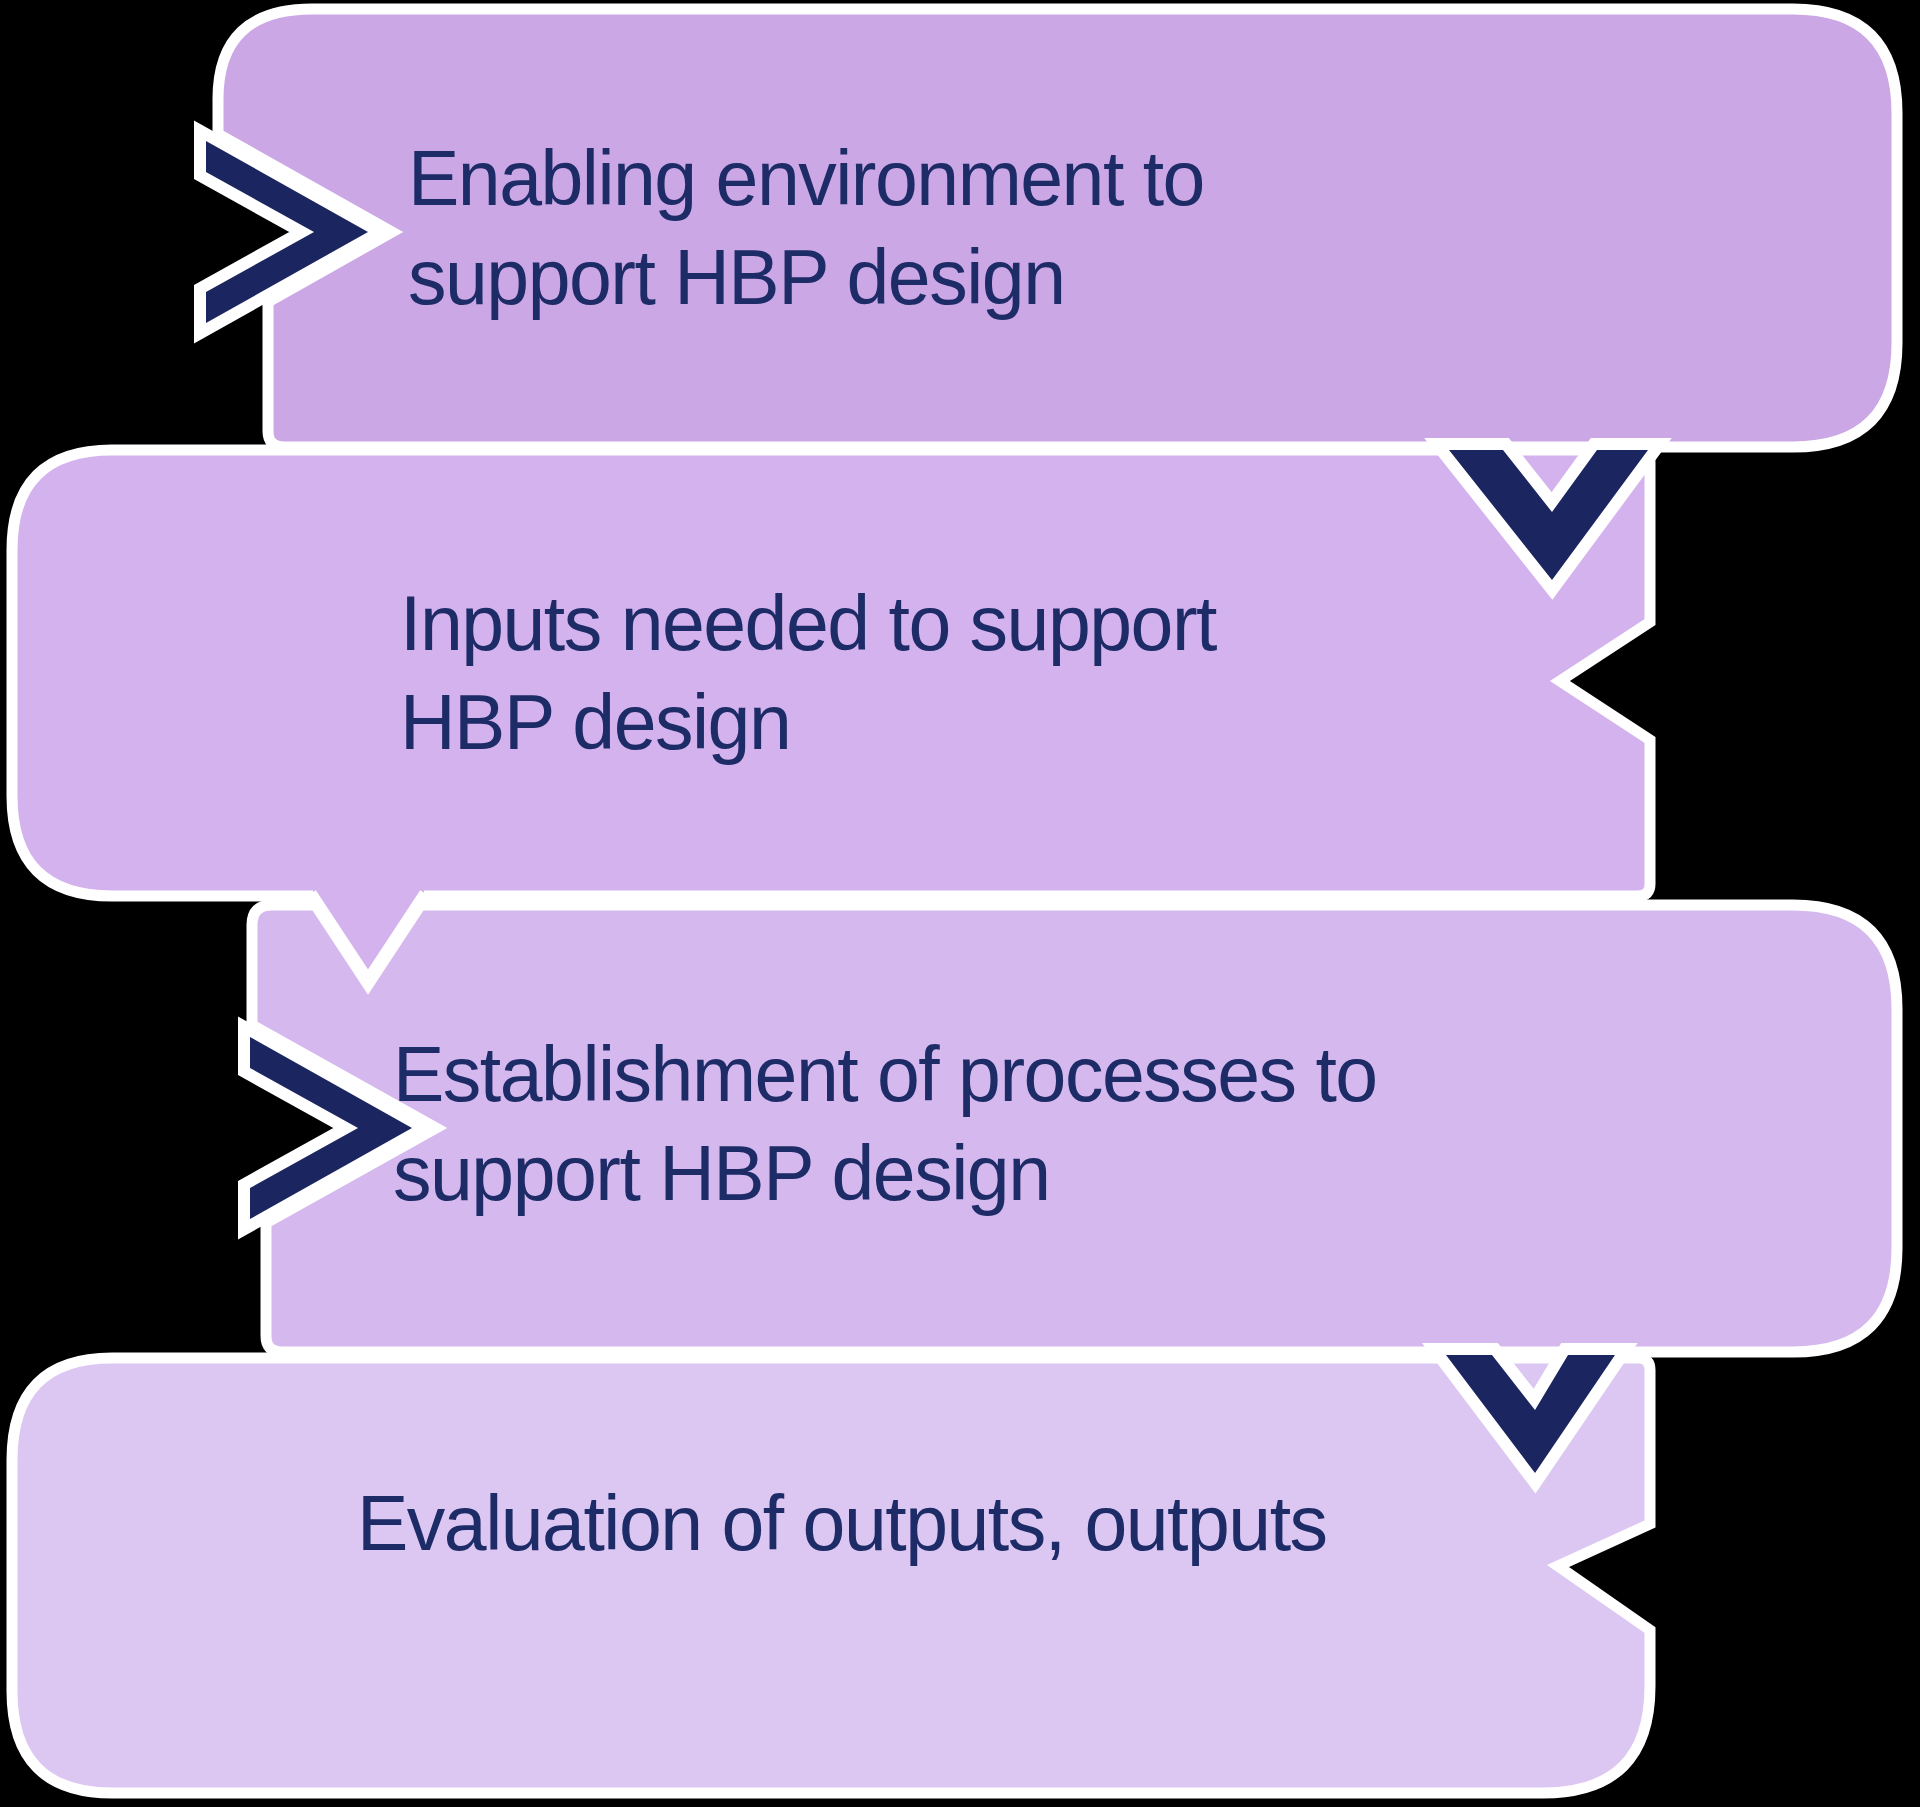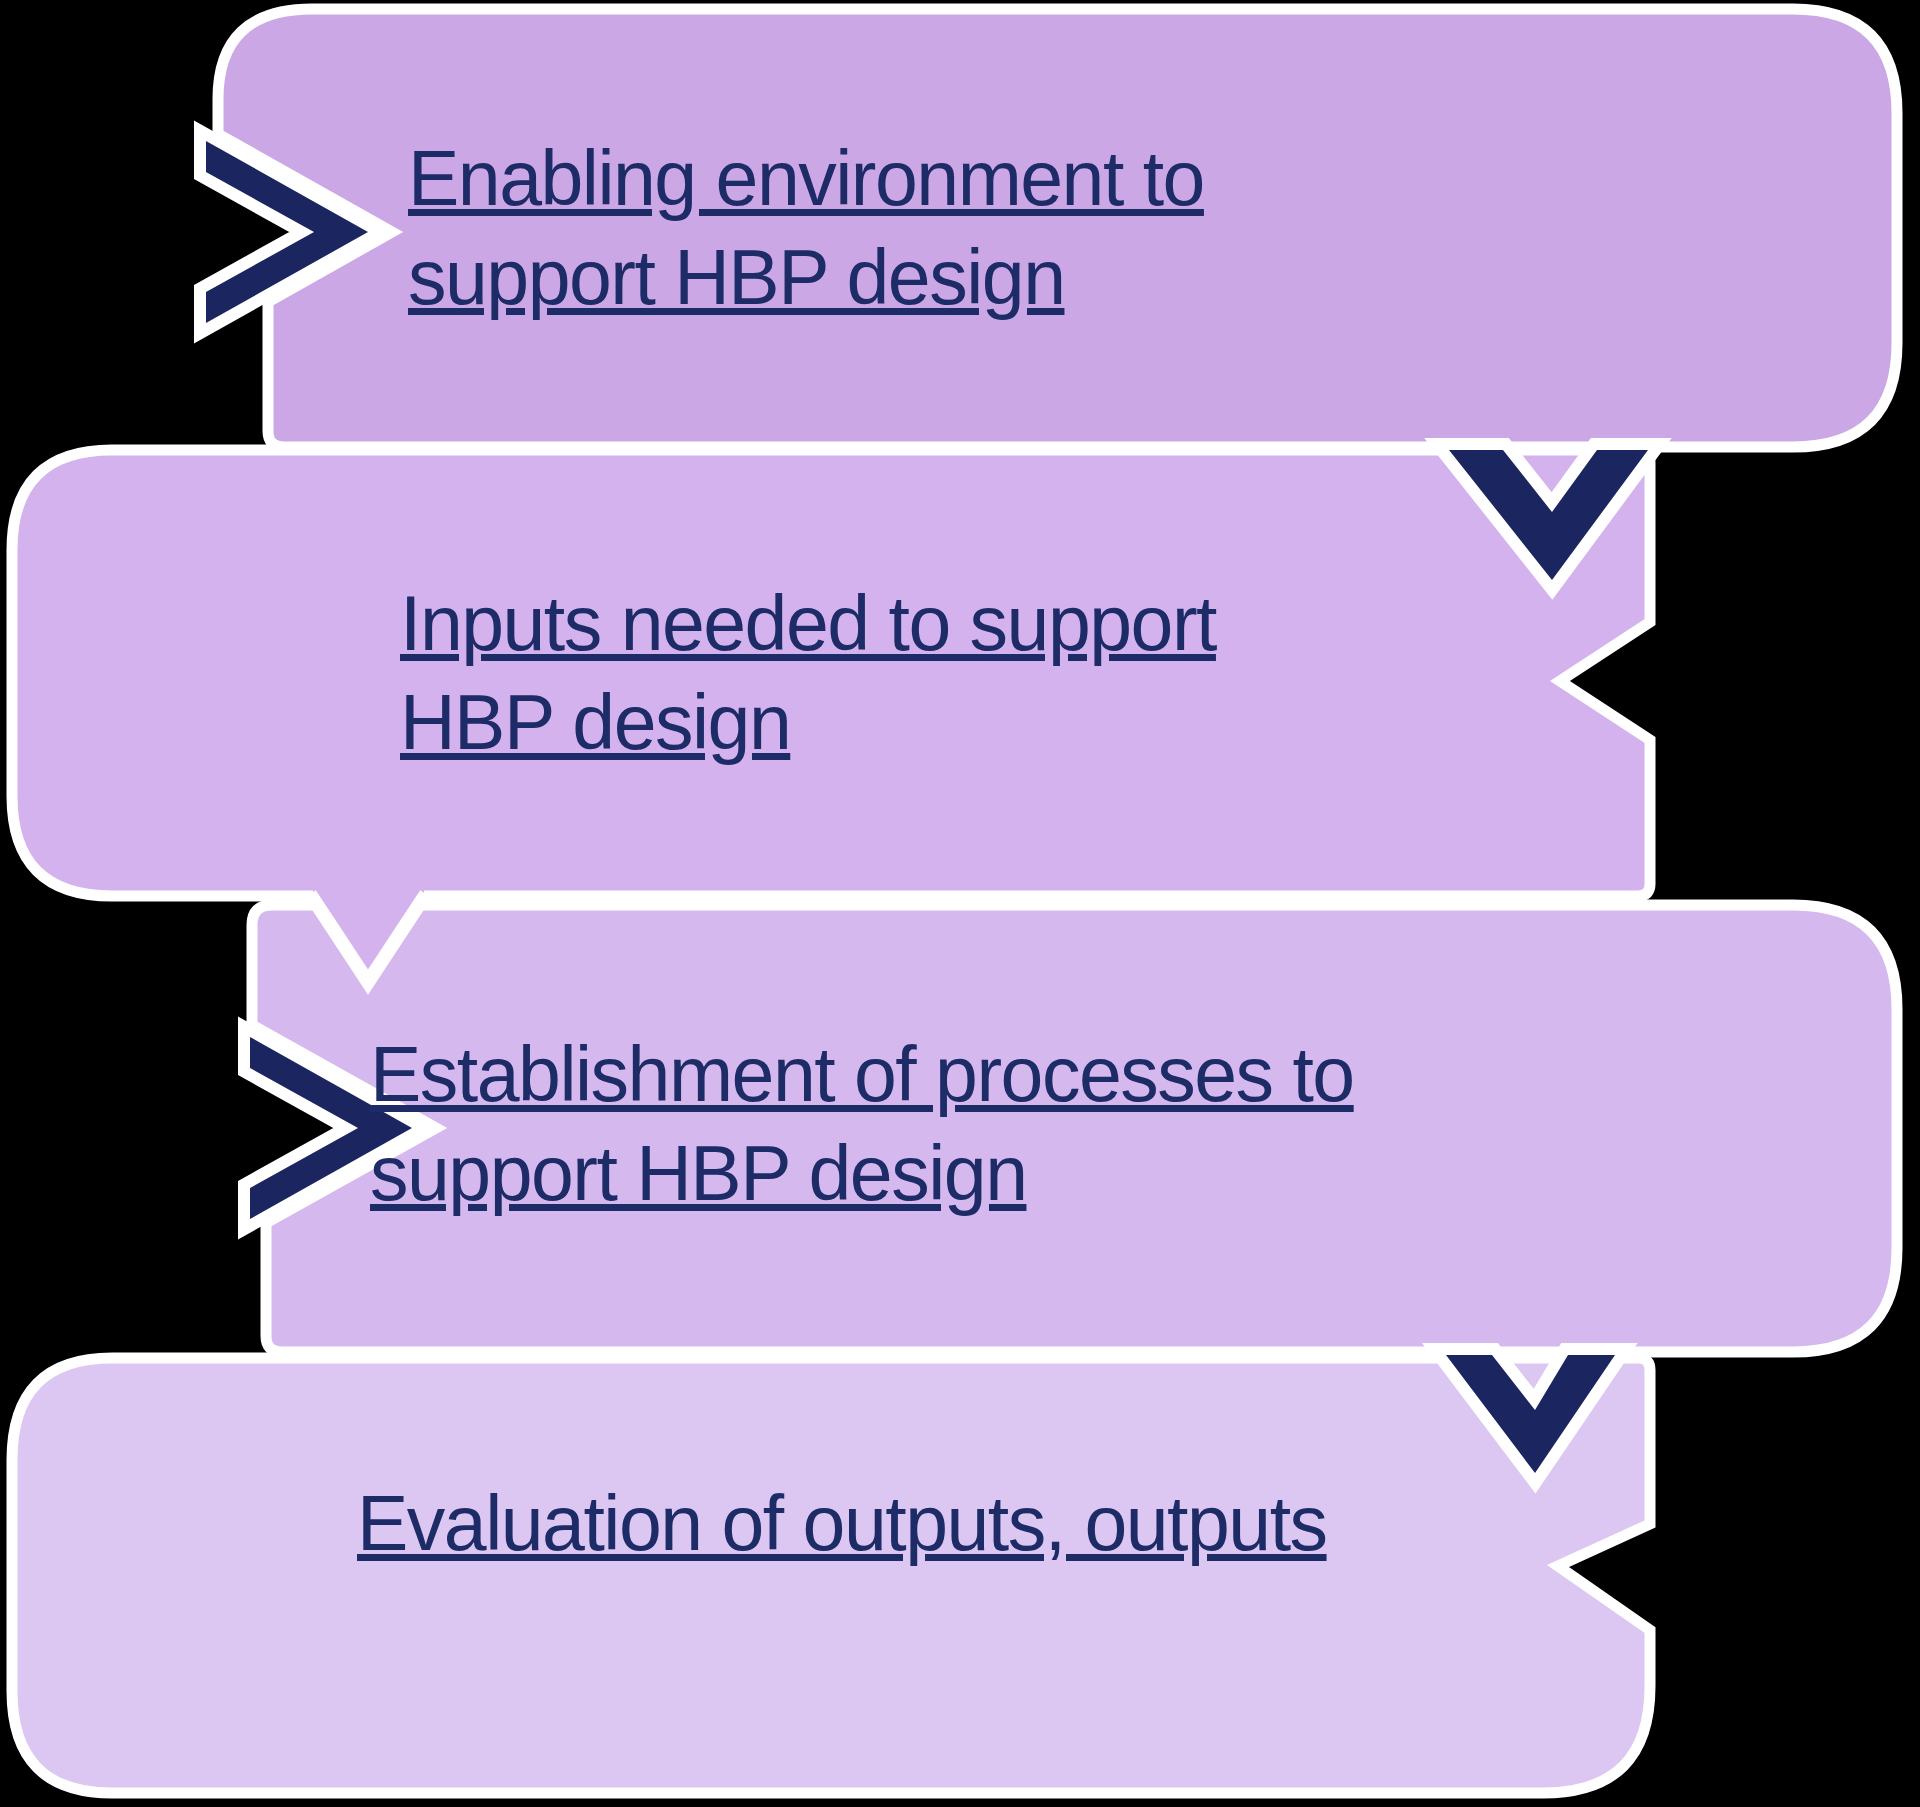--- a/index.html
+++ b/index.html
@@ -37,25 +37,24 @@
     stroke-linecap:butt;
   }
   .label{
     position:absolute;
     color:var(--text);
     font-size:77px;
     line-height:99px;
     letter-spacing:-1.5px;
     font-weight:400;
     white-space:nowrap;
-    text-decoration:underline;
   }
   .label-step-1{left:408px;top:129px;}
   .label-step-2{left:400px;top:574px;}
-  .label-step-3{left:370px;top:1025px;}
+  .label-step-3{left:393px;top:1025px;}
   .label-step-4{left:357px;top:1474px;}
 </style>
 </head>
 <body>
 
 <div class="canvas">
 
   <svg class="diagram-svg" viewBox="0 0 1920 1807" width="1920" height="1807">
 
     <path class="box-outline" d="M 112,450 H 1638 Q 1650,450 1650,462 V 622 L 1560,681 L 1650,740 V 884 Q 1650,896 1638,896 H 112 Q 12,896 12,796 V 550 Q 12,450 112,450 Z" fill="#d3b2ed"></path>

